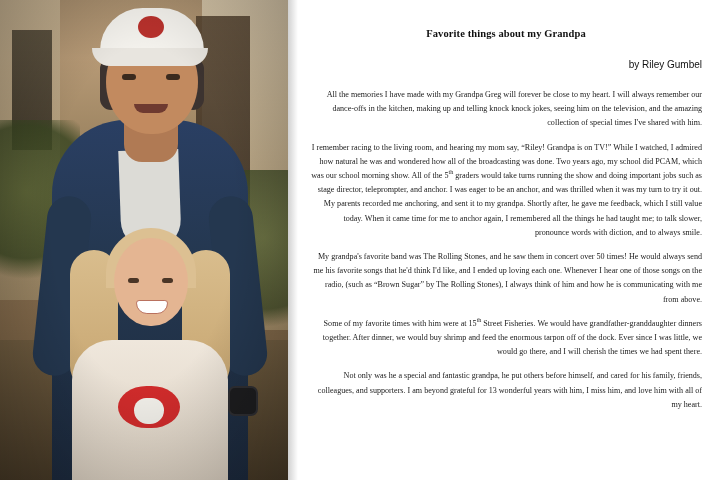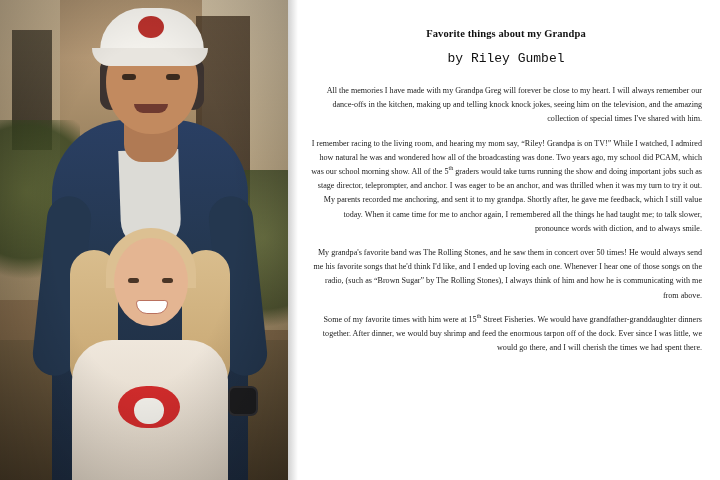--- a/index.html
+++ b/index.html
@@ -270,27 +270,27 @@
     top: 28px;
     right: 18px;
     bottom: 14px;
   }
   .doc-title {
     text-align: center;
     font-family: "Liberation Serif", serif;
     font-weight: bold;
     font-size: 10.5px;
     color: #111;
-    margin: 0 0 12px 0;
+    margin: 0 0 20px 0;
     letter-spacing: .1px;
   }
   .doc-byline {
-    text-align: center;
-    font-family: Liberation Mono, monospace;
-    font-size: 13px;
+    text-align: right;
+    font-family: Liberation Sans, sans-serif;
+    font-size: 10px;
     color: #111;
     margin: 0 0 18px 0;
   }
   .doc-para {
     font-family: "Liberation Serif", serif;
     font-size: 8.1px;
     line-height: 14.2px;
     color: #1a1a1a;
     margin: 0 0 10px 0;
     text-align: right;
@@ -355,16 +355,17 @@
   <div class="doc-panel">
     <div class="edge-fade"></div>
     <div class="doc-inner">
       <div class="doc-title">Favorite things about my Grandpa</div>
       <div class="doc-byline">by Riley Gumbel</div>
 
       <p class="doc-para">All the memories I have made with my Grandpa Greg will forever be close to my heart. I will always remember our dance-offs in the kitchen, making up and telling knock knock jokes, seeing him on the television, and the amazing collection of special times I've shared with him.</p>
       <p class="doc-para">I remember racing to the living room, and hearing my mom say, “Riley! Grandpa is on TV!” While I watched, I admired how natural he was and wondered how all of the broadcasting was done. Two years ago, my school did PCAM, which was our school morning show.  All of the 5<sup>th</sup> graders would take turns running the show and doing important jobs such as stage director, teleprompter, and anchor. I was eager to be an anchor, and was thrilled when it was my turn to try it out. My parents recorded me anchoring, and sent it to my grandpa. Shortly after, he gave me feedback, which I still value today. When it came time for me to anchor again, I remembered all the things he had taught me; to talk slower, pronounce words with diction, and to always smile.</p>
       <p class="doc-para">My grandpa's favorite band was The Rolling Stones, and he saw them in concert over 50 times! He would always send me his favorite songs that he'd think I'd like, and I ended up loving each one. Whenever I hear one of those songs on the radio, (such as “Brown Sugar” by The Rolling Stones), I always think of him and how he is communicating with me from above.</p>
       <p class="doc-para">Some of my favorite times with him were at 15<sup>th</sup> Street Fisheries. We would have grandfather-granddaughter dinners together. After dinner, we would buy shrimp and feed the enormous tarpon off of the dock. Ever since I was little, we would go there, and I will cherish the times we had spent there.</p>
+      <p class="doc-para">Not only was he a special and fantastic grandpa, he put others before himself, and cared for his family, friends, colleagues, and supporters. I am beyond grateful for 13 wonderful years with him, I miss him, and love him with all of my heart.</p>
     </div>
   </div>
 
 </div>
 
 </body></html>

